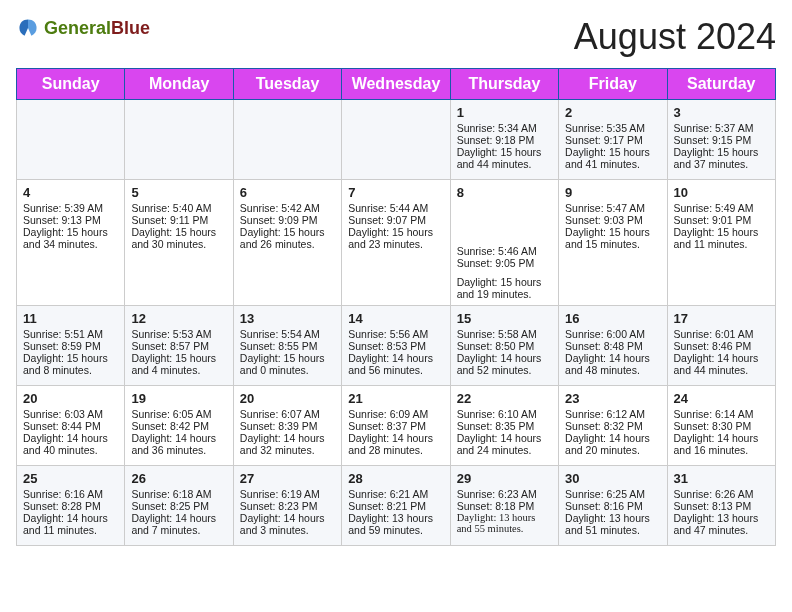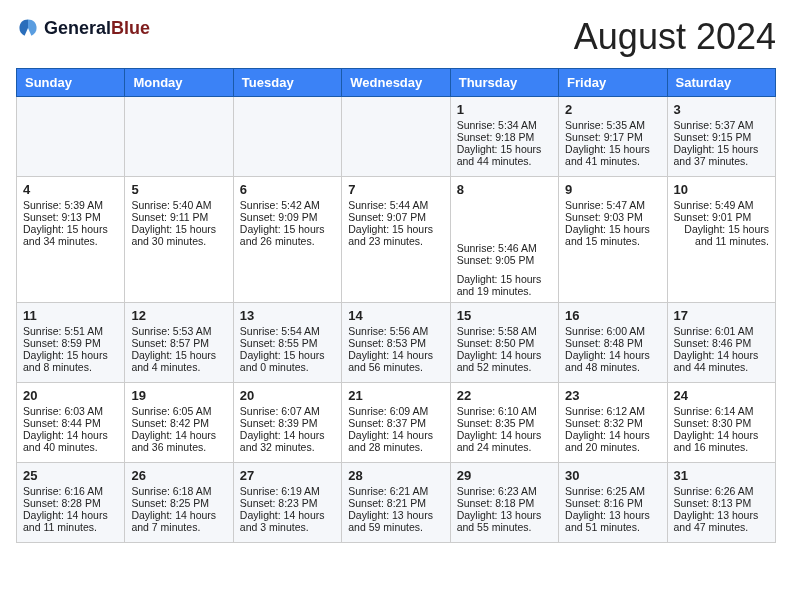--- a/index.html
+++ b/index.html
@@ -36,25 +36,25 @@
     .location {
       font-size: 16px;
       color: #444;
     }
     table {
       width: 100%;
       border-collapse: collapse;
       table-layout: fixed;
     }
     thead tr th {
-      background-color: #3b82f6;
+      background-color: #d946ef;
       color: #fff;
-      text-align: left;
+      text-align: center;
       padding: 6px 8px;
-      font-size: 13px;
+      font-size: 16px;
       font-weight: bold;
       border: 1px solid #1a5aaa;
     }
     tbody tr td {
       border: 1px solid #ccc;
       vertical-align: top;
       padding: 5px 6px;
       font-size: 10.5px;
       color: #222;
       background: #fff;
@@ -83,21 +83,21 @@
 </head>
 <body>
 
 <div class="header-area">
   <div class="logo-area">
     <svg class="logo-icon" viewBox="0 0 28 28">
       <path d="M14 4 C8 4 4 8 4 14 C4 18 6 21 10 23 L14 14 Z" fill="#2a6ebb"></path>
       <path d="M14 4 C20 4 24 8 24 14 C24 18 22 21 18 23 L14 14 Z" fill="#5a9de0"></path>
     </svg>
     <div>
-      <span style="font-size:18px;font-weight:bold;color:#0f172a;">General</span><span style="font-size:18px;font-weight:bold;color:#7f1d1d;">Blue</span>
+      <span style="font-size:18px;font-weight:bold;color:#4d7c0f;">General</span><span style="font-size:18px;font-weight:bold;color:#7f1d1d;">Blue</span>
     </div>
   </div>
   <div class="title-area">
     <div class="month-year">August 2024</div>
   </div>
 </div>
 
 <table>
   <thead>
     <tr id="thead-row">
@@ -169,21 +169,21 @@
         <td>
           <span class="day-number">9</span>
           <span style="display: block;">Sunrise: 5:47 AM</span>
           <span style="display: block;">Sunset: 9:03 PM</span>
           <span style="display: block;">Daylight: 15 hours and 15 minutes.</span>
         </td>
         <td>
           <span class="day-number">10</span>
           <span style="display: block;">Sunrise: 5:49 AM</span>
           <span style="display: block;">Sunset: 9:01 PM</span>
-          <span style="display: block; text-align: right;">Daylight: 15 hours and 11 minutes.</span>
+          <span style="display: block;">Daylight: 15 hours and 11 minutes.</span>
         </td>
       </tr>
       <tr>
         <td>
           <span class="day-number">11</span>
           <span style="display: block;">Sunrise: 5:51 AM</span>
           <span style="display: block;">Sunset: 8:59 PM</span>
           <span style="display: block;">Daylight: 15 hours and 8 minutes.</span>
         </td>
         <td>
@@ -289,21 +289,21 @@
         <td>
           <span class="day-number">28</span>
           <span style="display: block;">Sunrise: 6:21 AM</span>
           <span style="display: block;">Sunset: 8:21 PM</span>
           <span style="display: block;">Daylight: 13 hours and 59 minutes.</span>
         </td>
         <td>
           <span class="day-number">29</span>
           <span style="display: block;">Sunrise: 6:23 AM</span>
           <span style="display: block;">Sunset: 8:18 PM</span>
-          <span style="display: block;">Daylight: 13 hours and 55 minutes.</span>
+          <span style="display: block; font-family: Liberation Serif, serif;">Daylight: 13 hours and 55 minutes.</span>
         </td>
         <td>
           <span class="day-number">30</span>
           <span style="display: block;">Sunrise: 6:25 AM</span>
           <span style="display: block;">Sunset: 8:16 PM</span>
           <span style="display: block;">Daylight: 13 hours and 51 minutes.</span>
         </td>
         <td>
           <span class="day-number">31</span>
           <span style="display: block;">Sunrise: 6:26 AM</span>

